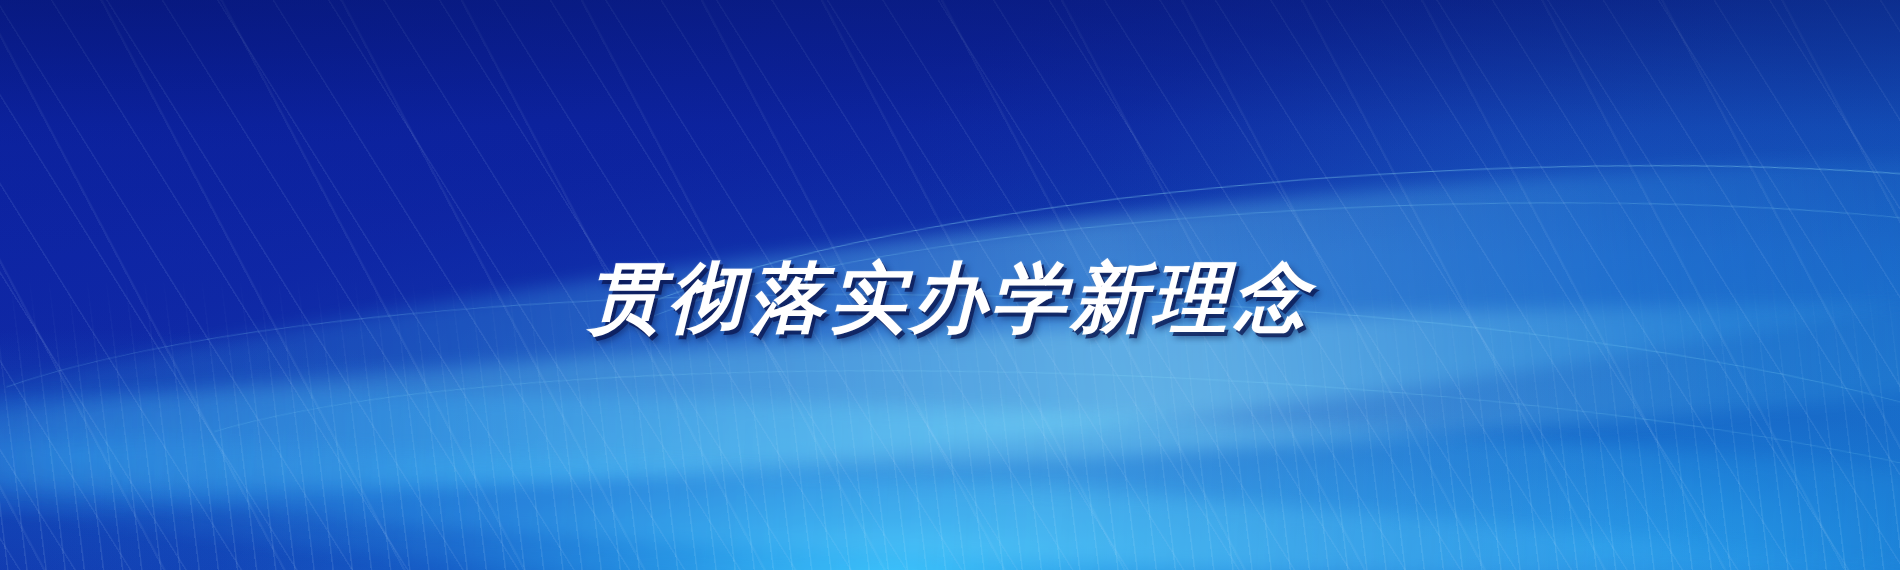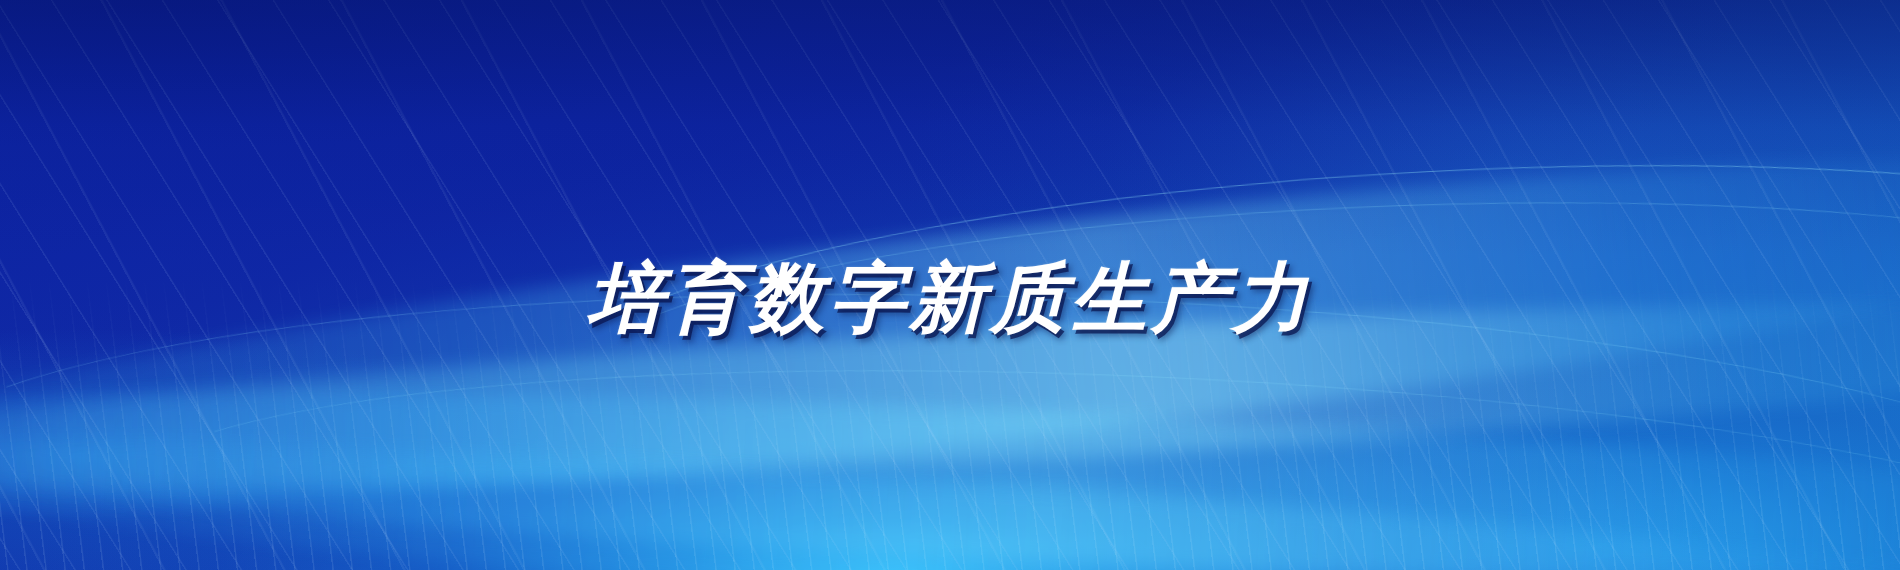--- a/index.html
+++ b/index.html
@@ -180,16 +180,16 @@
     <div class="arc a3"></div>
     <div class="arc a4"></div>
   </div>
 
   <div class="layer streaks-a"></div>
   <div class="layer streaks-b"></div>
   <div class="layer striations"></div>
   <div class="layer vignette"></div>
 
   <div class="text-wrap">
-    <div class="slogan line1">培育数字新质生产力</div>
+    <div class="slogan line1">贯彻落实办学新理念</div>
   </div>
 
 </div>
 
 </body></html>

